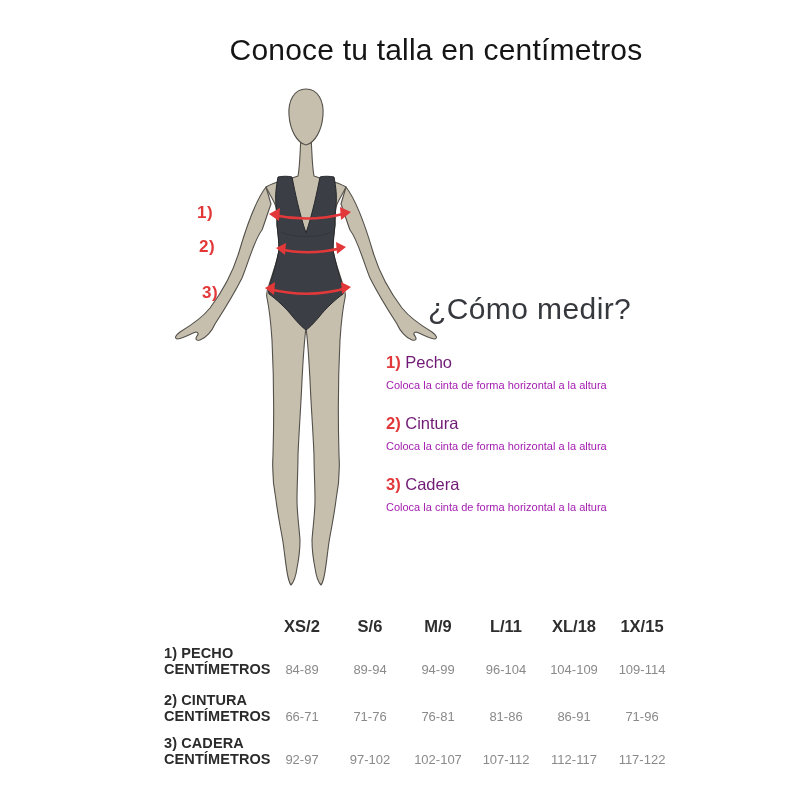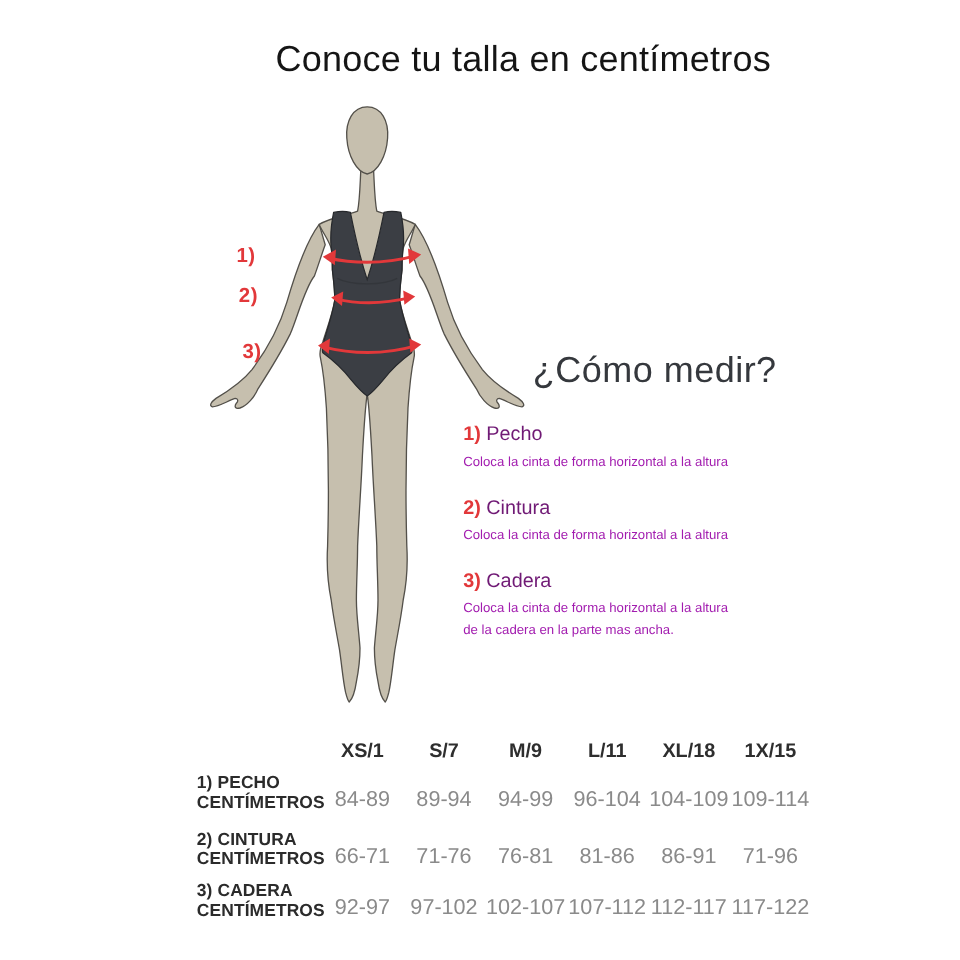--- a/index.html
+++ b/index.html
@@ -30,21 +30,21 @@
     font-size: 17px;
     font-weight: 700;
     letter-spacing: 0.5px;
   }
   #marker-1 { top: 203px; left: 161px; }
   #marker-2 { top: 237px; left: 163px; }
   #marker-3 { top: 283px; left: 166px; }
 
   
   #measure-title {
-    top: 292px; left: 408px;
+    top: 292px; left: 392px;
     font-size: 30px;
     color: #35383d;
     letter-spacing: 0.4px;
   }
   #steps { top: 353px; left: 350px; width: 340px; }
   .step { margin-bottom: 20px; }
   .step-head { font-size: 16.5px; margin-bottom: 4px; }
   .step-num { color: #e2383a; font-weight: 700; }
   .step-name { color: #701a75; }
   .step-line {
@@ -71,21 +71,21 @@
   .row-label { line-height: 16px; padding-bottom: 1px; }
   .row-label div {
     font-size: 14.5px;
     font-weight: 700;
     color: #2b2b2b;
     letter-spacing: 0.1px;
     white-space: nowrap;
   }
   .td {
     text-align: center;
-    font-size: 18px;
+    font-size: 13px;
     color: #8a8a8a;
     padding-bottom: 1px;
     white-space: nowrap;
   }
 </style>
 </head>
 <body>
 
 <div id="canvas">
 
@@ -145,28 +145,27 @@
         <span class="step-name">Cintura</span>
       </div>
       <div class="step-line">Coloca la cinta de forma horizontal a la altura</div>
     </div>
     <div class="step">
       <div class="step-head">
         <span class="step-num">3)</span>
         <span class="step-name">Cadera</span>
       </div>
       <div class="step-line">Coloca la cinta de forma horizontal a la altura</div>
-      <div class="step-line">de la cadera en la parte mas ancha.</div>
     </div>
   </div>
 
   <div id="size-table" class="abs">
     <div class="th"></div>
-    <div class="th">XS/1</div>
-    <div class="th">S/7</div>
+    <div class="th">XS/2</div>
+    <div class="th">S/6</div>
     <div class="th">M/9</div>
     <div class="th">L/11</div>
     <div class="th">XL/18</div>
     <div class="th">1X/15</div>
 
     <div class="row-label">
       <div>1) PECHO</div>
       <div>CENTÍMETROS</div>
     </div>
     <div class="td">84-89</div>

